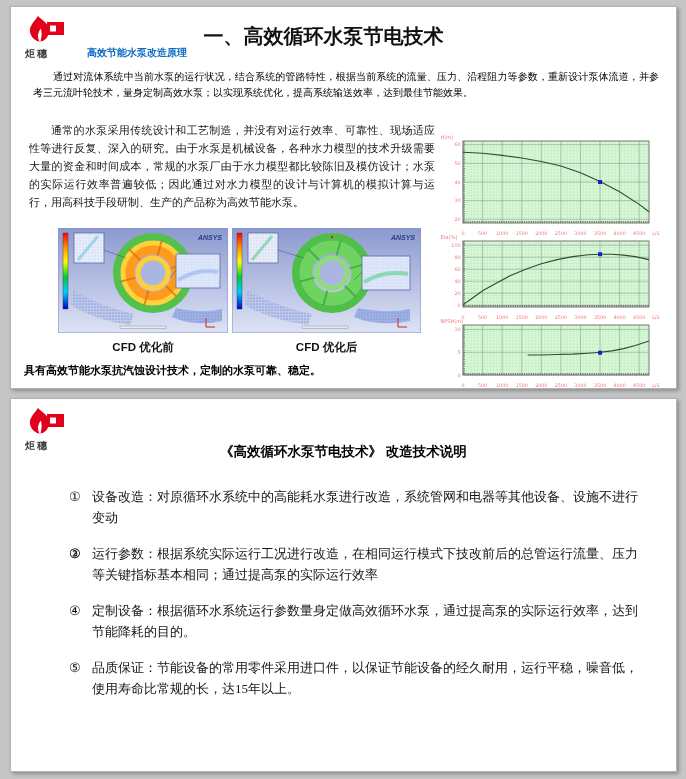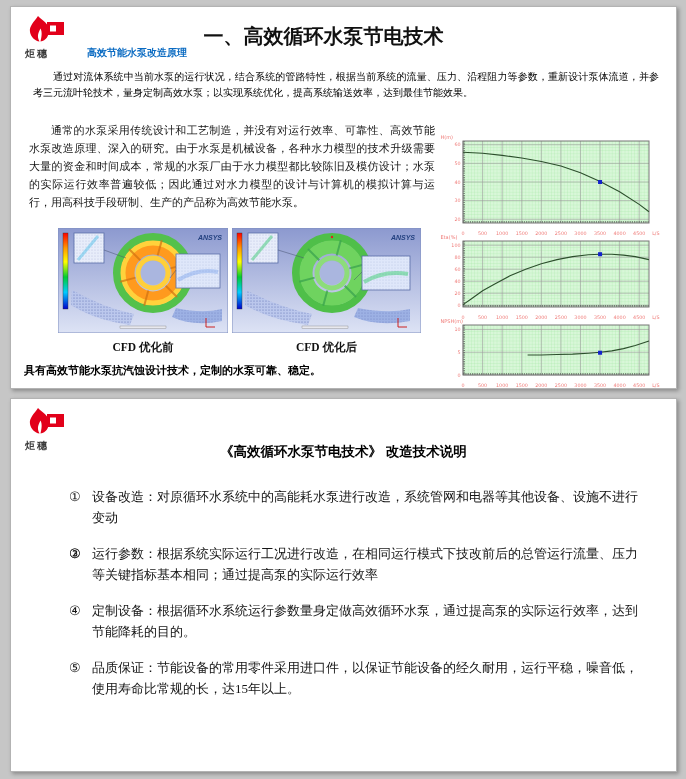--- a/index.html
+++ b/index.html
@@ -17,21 +17,21 @@
             font-size:20px;font-weight:bold;color:#101010;}
   .s1-subtitle{position:absolute;left:76px;top:39px;margin:0;font-size:10px;font-weight:bold;color:#0b6bc2;}
   .s1-para1{position:absolute;left:22px;top:62px;width:626px;margin:0;font-size:10px;font-weight:normal;
             line-height:1.6;text-align:justify;text-indent:2em;color:#000;}
   .s1-para2{position:absolute;left:18px;top:114px;width:406px;margin:0;font-size:11px;line-height:1.64;
             text-align:justify;text-indent:2em;color:#151515;font-family:"Liberation Serif",serif;}
   .cfd{position:absolute;top:221px;margin:0;}
   .cfd-before{left:47px;width:170px;height:105px;}
   .cfd-after{left:221px;width:189px;height:105px;}
   .cfd-caption{position:absolute;top:333px;font-size:11.5px;font-weight:bold;text-align:center;
-               font-family:Liberation Serif, serif;color:#111;}
+               font-family:Liberation Sans, sans-serif;color:#111;}
   .cap-before{left:47px;width:170px;}
   .cap-after{left:221px;width:189px;}
   .s1-footnote{position:absolute;left:13px;top:356px;margin:0;font-size:11px;font-weight:bold;color:#000;font-family:Liberation Serif, serif;}
 
   .chart{position:absolute;left:428px;}
   #chart0{top:124px;}
   #chart1{top:224px;}
   #chart2{top:308px;}
   .chart text{font-family:"DejaVu Sans",sans-serif;}
 
@@ -55,21 +55,21 @@
         <rect x="22" y="7" width="17" height="13" fill="#e2001a"></rect>
         <rect x="25" y="10.5" width="6" height="6" fill="#ffffff"></rect>
       </svg>
       <div class="logo-text">炬穗</div>
     </div>
 
     <h1 class="s1-title">一、高效循环水泵节电技术</h1>
     <h2 class="s1-subtitle">高效节能水泵改造原理</h2>
 
     <p class="s1-para1">通过对流体系统中当前水泵的运行状况，结合系统的管路特性，根据当前系统的流量、压力、沿程阻力等参数，重新设计泵体流道，并参考三元流叶轮技术，量身定制高效水泵；以实现系统优化，提高系统输送效率，达到最佳节能效果。</p>
-    <p class="s1-para2">通常的水泵采用传统设计和工艺制造，并没有对运行效率、可靠性、高效节能水泵改造原理、深入的研究。由于水泵是机械设备，各种水力模型的技术升级需要大量的资金和时间成本，常规的水泵厂由于水力模型都比较陈旧及模仿设计；水泵的实际运行效率普遍较低；因此通过对水力模型的设计与计算机的模拟计算与运行，用高科技手段研制、生产的产品称为高效节能水泵。</p>
+    <p class="s1-para2">通常的水泵采用传统设计和工艺制造，并没有对运行效率、可靠性、现场适应性等进行反复、深入的研究。由于水泵是机械设备，各种水力模型的技术升级需要大量的资金和时间成本，常规的水泵厂由于水力模型都比较陈旧及模仿设计；水泵的实际运行效率普遍较低；因此通过对水力模型的设计与计算机的模拟计算与运行，用高科技手段研制、生产的产品称为高效节能水泵。</p>
 
     <figure class="cfd cfd-before">
       <svg width="170" height="105" viewBox="0 0 170 105">
         <defs>
           <linearGradient id="bgA" x1="0" y1="0" x2="0" y2="1">
             <stop offset="0" stop-color="#8c99cf"></stop>
               <stop offset="1" stop-color="#dde3f5"></stop>
           </linearGradient>
           <linearGradient id="cbA" x1="0" y1="0" x2="0" y2="1">
             <stop offset="0" stop-color="#ff0000"></stop>

